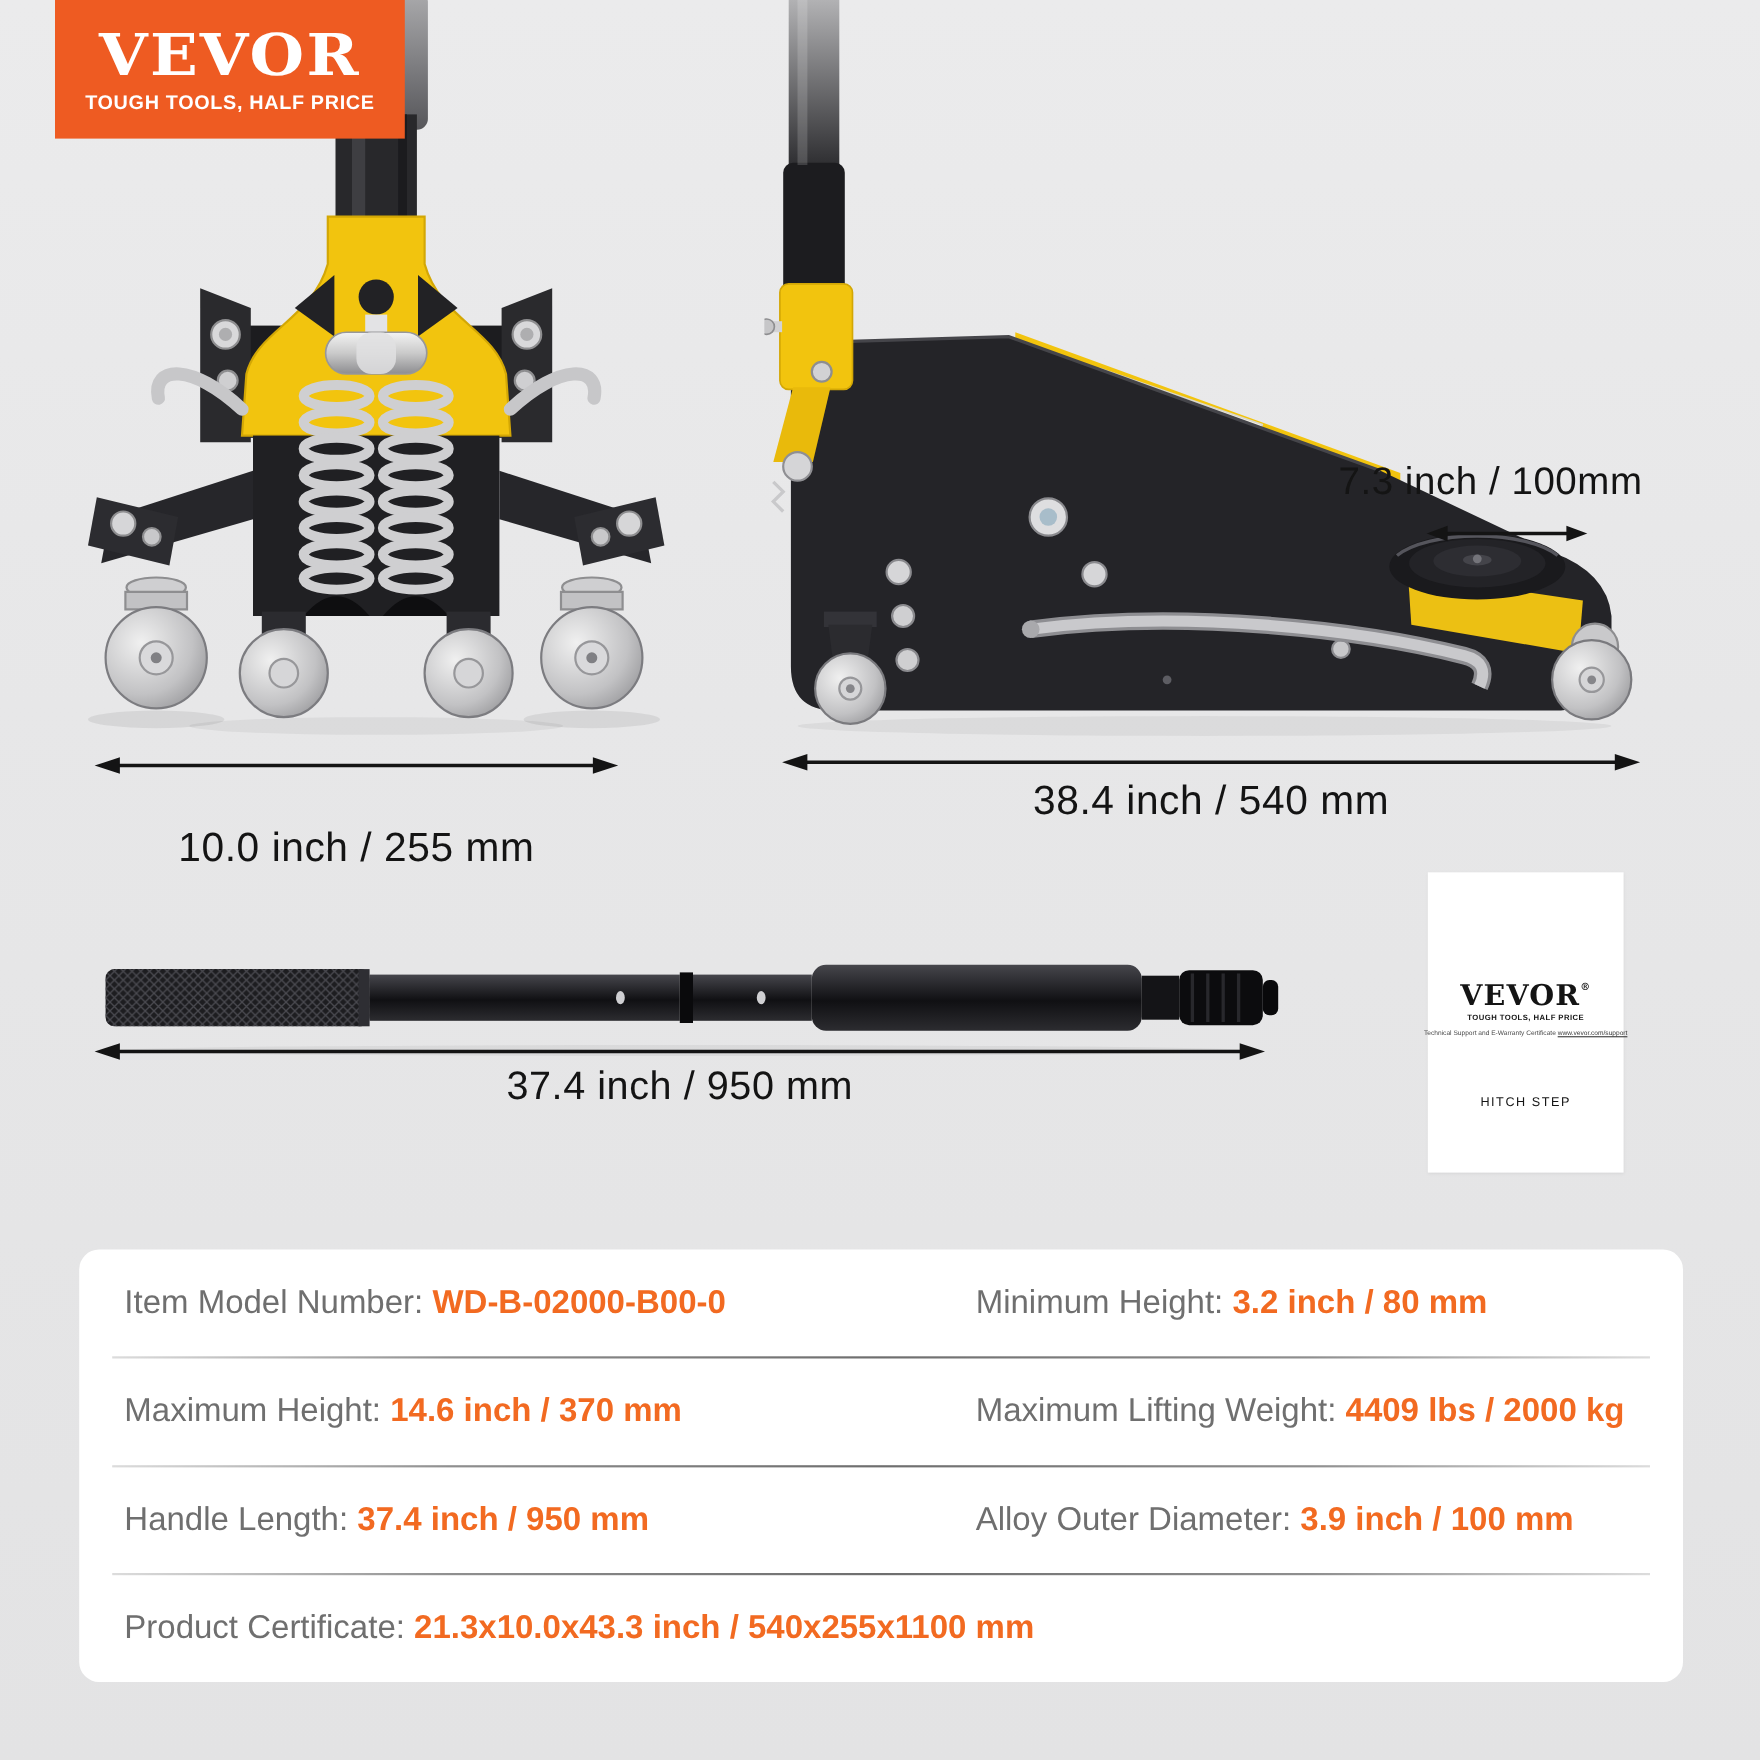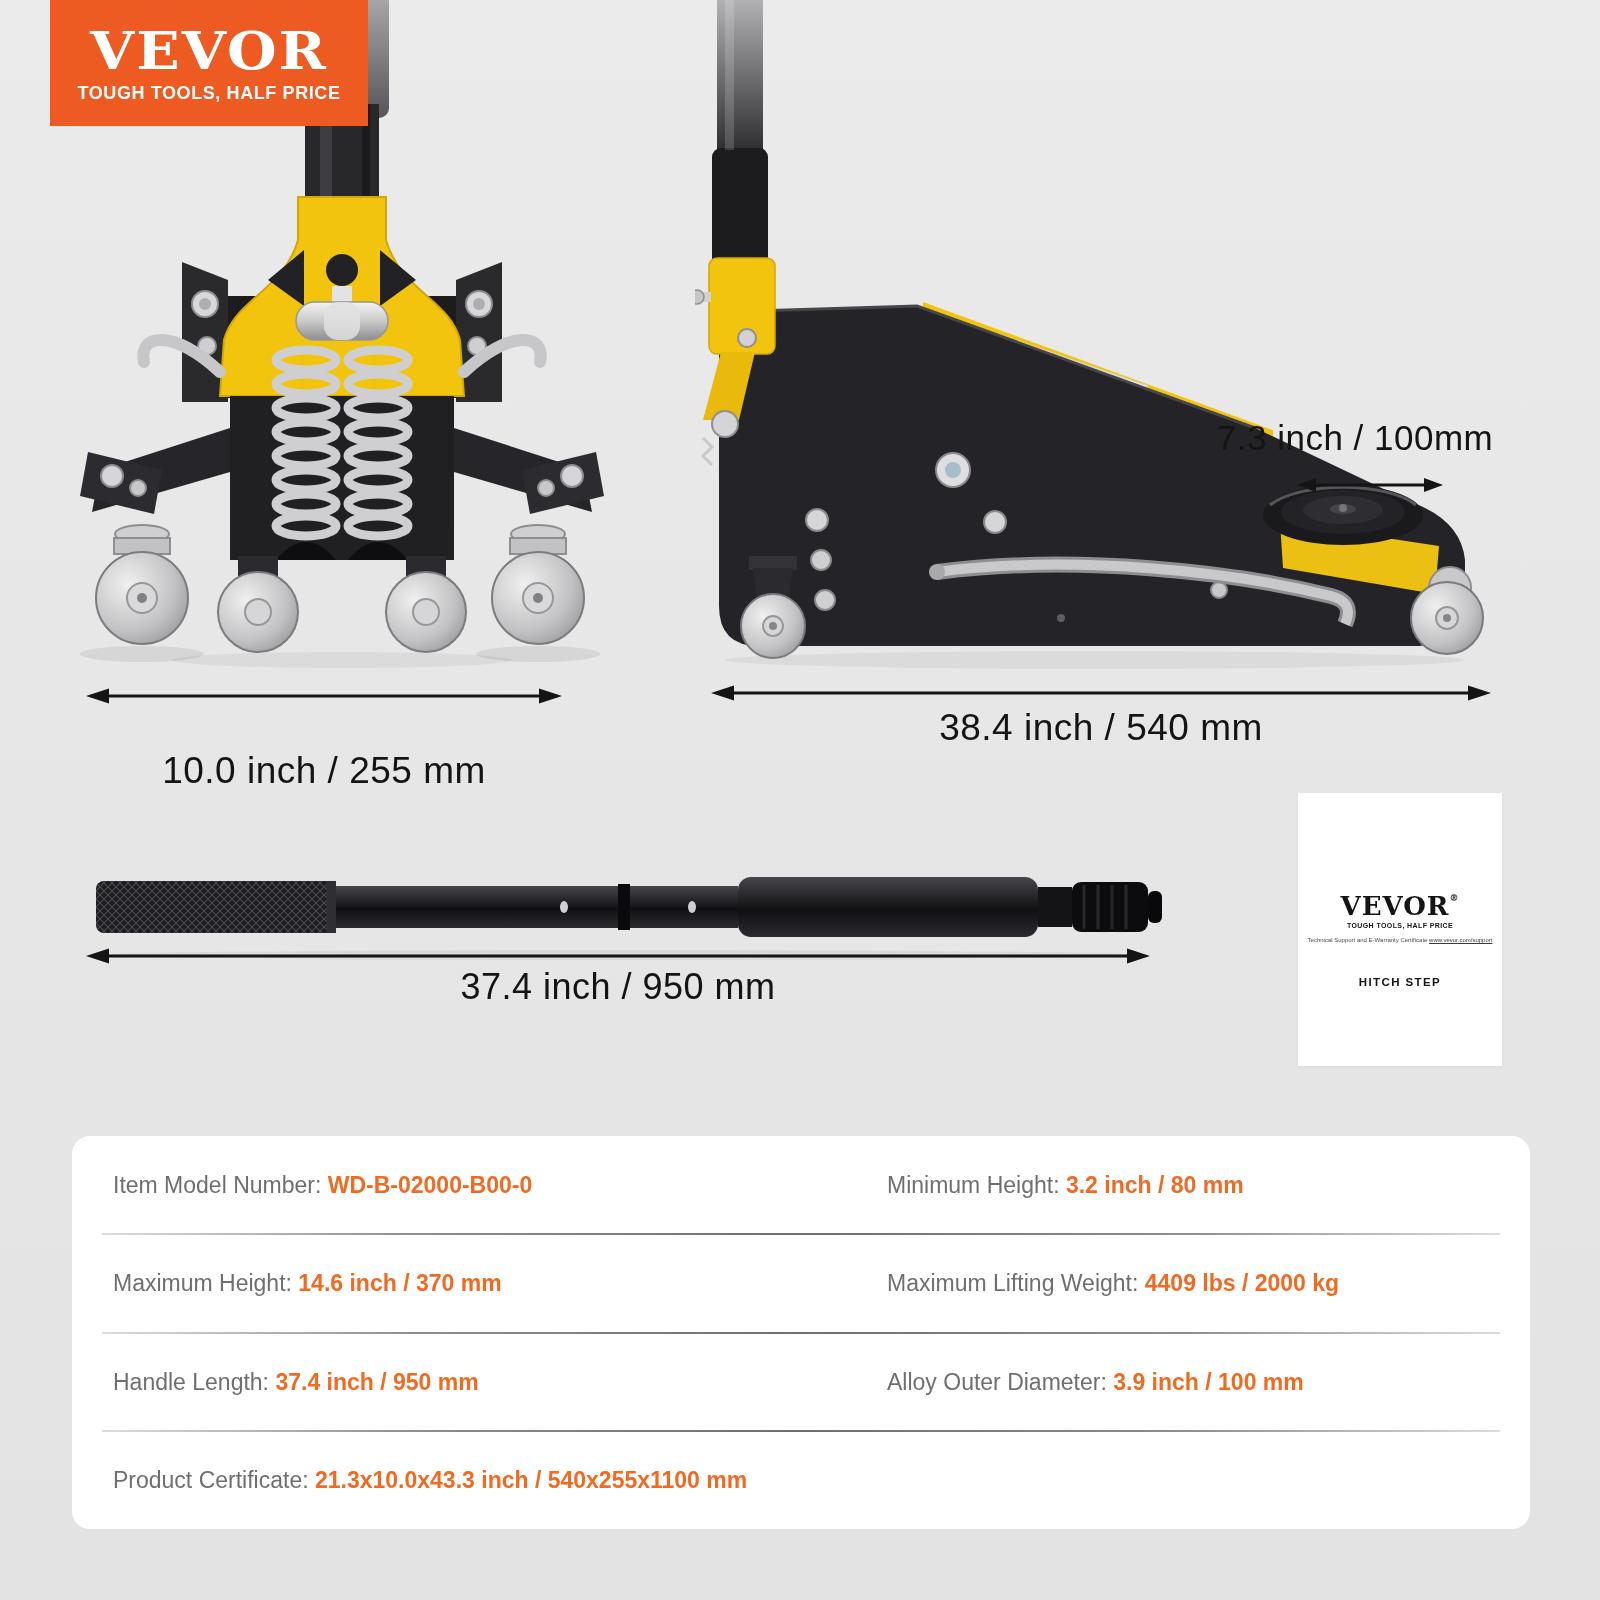--- a/index.html
+++ b/index.html
@@ -11,36 +11,36 @@
   .abs{position:absolute;}
   
   .brand-badge{left:50px;top:0;width:318px;height:126px;background:#EE5B22;
     display:flex;flex-direction:column;align-items:center;justify-content:center;gap:4px;}
   .brand-logo{font-family:"DejaVu Serif",serif;font-weight:bold;font-size:57px;line-height:1;
     color:#fff;letter-spacing:2px;transform:scaleY(.92);}
   .brand-tagline{font-size:18px;font-weight:bold;color:#fff;letter-spacing:.6px;}
   
   .dim-label{color:#141414;font-size:37px;text-align:center;letter-spacing:.5px;}
   
-  .manual-card{left:1298px;top:793px;width:204px;height:273px;background:#ffffff;
+  .manual-card{left:1298px;top:793px;width:178px;height:273px;background:#ffffff;
     box-shadow:0 1px 3px rgba(0,0,0,.06);display:flex;flex-direction:column;align-items:center;}
   .manual-logo{margin-top:100px;font-family:"DejaVu Serif",serif;font-weight:bold;font-size:26px;
     line-height:1;color:#141414;letter-spacing:1px;}
   .manual-reg{font-size:9px;vertical-align:14px;}
   .manual-tagline{font-size:7px;font-weight:bold;color:#141414;letter-spacing:.4px;margin-top:3px;}
   .manual-support{font-size:6px;color:#4a4a4a;margin-top:8px;white-space:nowrap;}
   .manual-support .url{text-decoration:underline;color:#3a3a3a;}
-  .manual-title{font-size:11.5px;font-weight:bold;color:#141414;letter-spacing:1.4px;margin-top:33px;}
+  .manual-title{font-size:11.5px;font-weight:normal;color:#141414;letter-spacing:1.4px;margin-top:53px;}
   
   .spec-table{left:72px;top:1136px;width:1458px;height:393px;background:#ffffff;border-radius:18px;
     display:flex;flex-direction:column;}
   .spec-row{position:relative;flex:1;}
   .spec-divider{position:absolute;top:-1px;left:30px;right:30px;height:2px;
     background:linear-gradient(90deg,#dcdcdc 0%,#8f8f8f 22%,#6e6e6e 50%,#8f8f8f 78%,#dcdcdc 100%);}
-  .spec-cell{position:absolute;top:50%;transform:translateY(-50%);font-size:23px;white-space:nowrap;}
+  .spec-cell{position:absolute;top:50%;transform:translateY(-50%);font-size:30px;white-space:nowrap;}
   .cell-left{left:41px;}
   .cell-right{left:815px;}
   .spec-label{color:#6f6f6f;}
   .spec-value{color:#F26A21;font-weight:bold;}
 </style>
 </head>
 <body>
 
 <svg class="abs" style="left:70px;top:0;width:560px;height:690px" viewBox="0 0 560 690">
   <defs>

